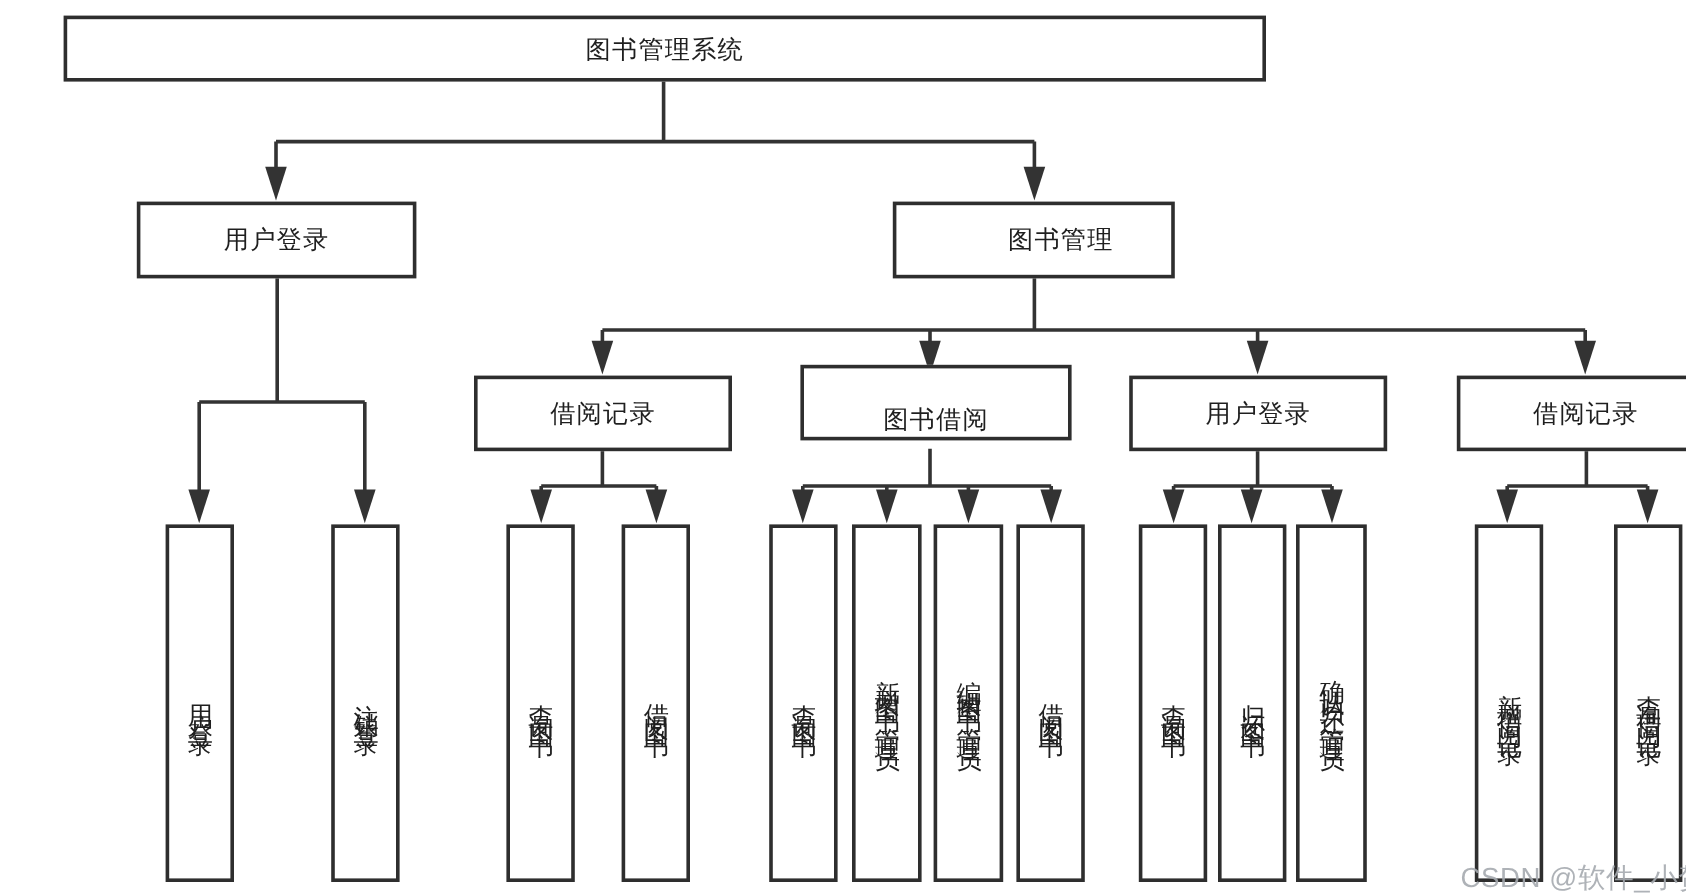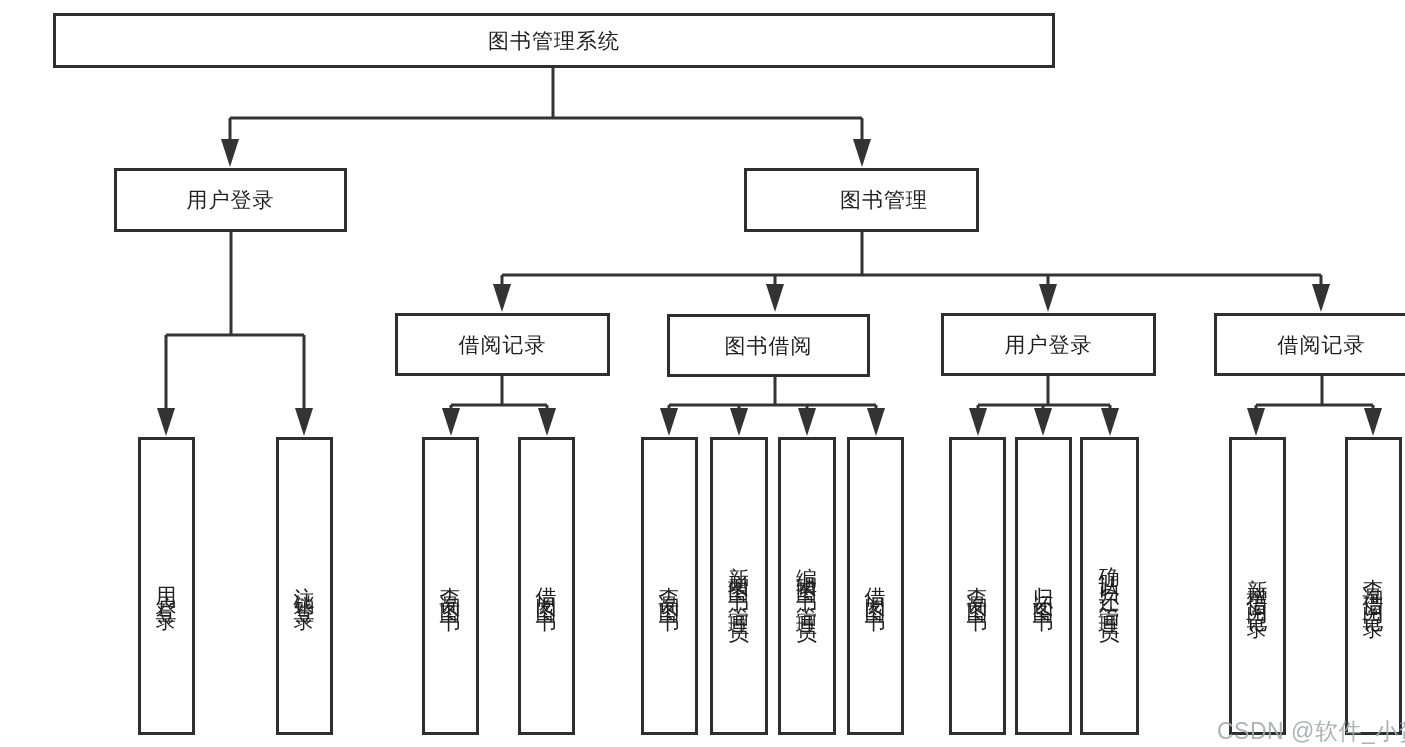--- a/index.html
+++ b/index.html
@@ -113,21 +113,21 @@
   <div class="node h-node" style="left:82px; top:168px; width:233px; height:64px;">
     <span>用户登录</span>
   </div>
   <div class="node h-node" style="left:712px; top:168px; width:235px; height:64px;padding-left:45px;">
     <span>图书管理</span>
   </div>
 
   <div class="node h-node" style="left:363px; top:313px; width:215px; height:63px;">
     <span>借阅记录</span>
   </div>
-  <div class="node h-node" style="left:635px; top:314px; width:203px; height:63px;">
+  <div class="node h-node" style="left:635px; top:304px; width:226px; height:63px;align-items:flex-end;">
     <span>图书借阅</span>
   </div>
   <div class="node h-node" style="left:909px; top:313px; width:215px; height:63px;">
     <span>用户登录</span>
   </div>
   <div class="node h-node" style="left:1182px; top:313px; width:215px; height:63px;">
     <span>借阅记录</span>
   </div>
 
   <div class="node leaf" style="left:106px; width:57px;">

